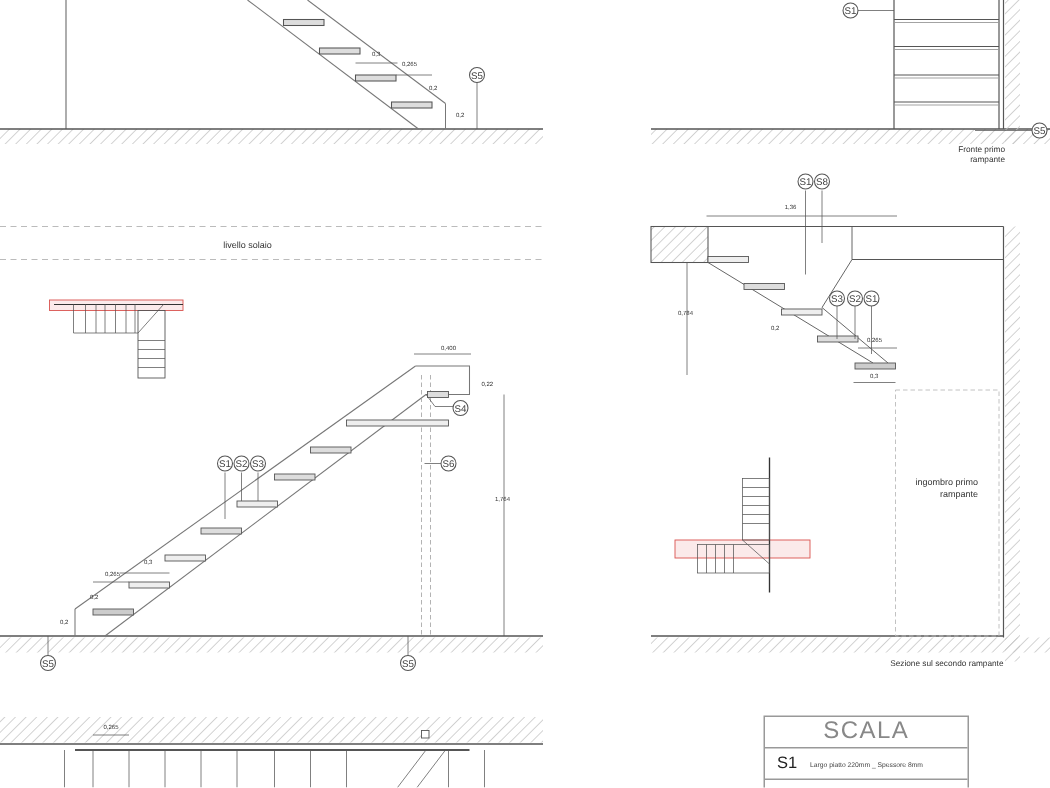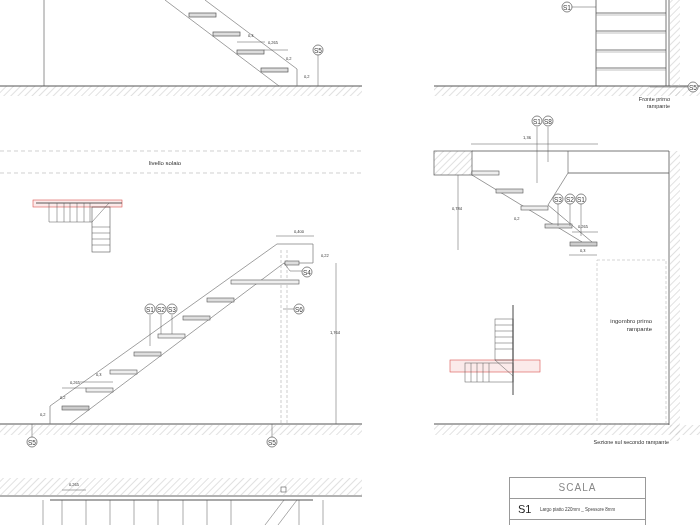--- a/index.html
+++ b/index.html
@@ -1,21 +1,21 @@
 <!DOCTYPE html>
 <html><head>
   <meta charset="utf-8">
   <style>
     html, body { margin: 0; padding: 0; background: #ffffff; }
     body { width: 700px; height: 525px; overflow: hidden; position: relative; font-family: "Liberation Sans", sans-serif; }
     svg { position: absolute; left: 0; top: 0; }
     .t { font-family: "Liberation Sans", sans-serif; fill: #333; }
     .tag-text { font-family: "Liberation Sans", sans-serif; fill: #444; font-size: 6.5px; }
     .legend-box { position: absolute; left: 509px; top: 477px; width: 135px; height: 60px; border: 1px solid #999; background: #fff; }
-    .legend-title { height: 20px; border-bottom: 1px solid #999; text-align: center; font-size: 10px; letter-spacing: 1px; color: #888; line-height: 20px; }
+    .legend-title { height: 20px; border-bottom: 1px solid #999; text-align: center; font-size: 16px; letter-spacing: 1px; color: #888; line-height: 20px; }
     .legend-row { height: 20px; border-bottom: 1px solid #999; display: flex; align-items: center; }
     .legend-code { width: 22px; padding-left: 8px; font-size: 11px; color: #222; }
     .legend-desc { font-size: 4.5px; color: #444; }
   </style>
 </head>
 <body>
 
 <svg width="700" height="525" viewBox="0 0 700 525">
   <defs>
     <pattern id="hatch" width="5" height="5" patternUnits="userSpaceOnUse" patternTransform="rotate(45)">

